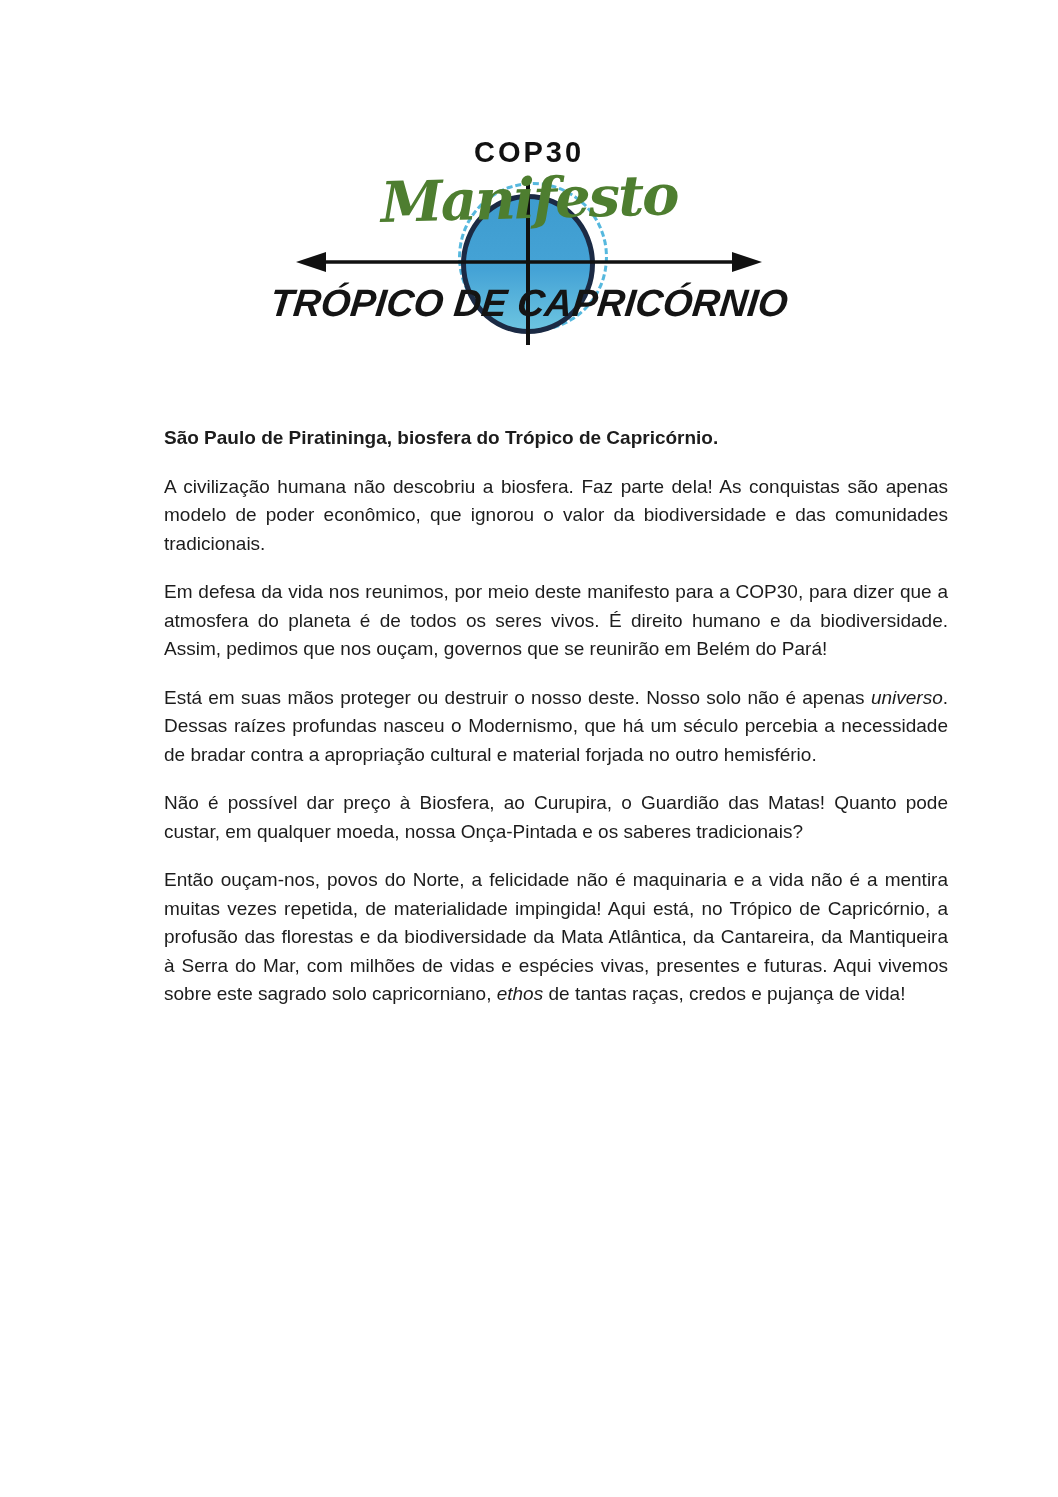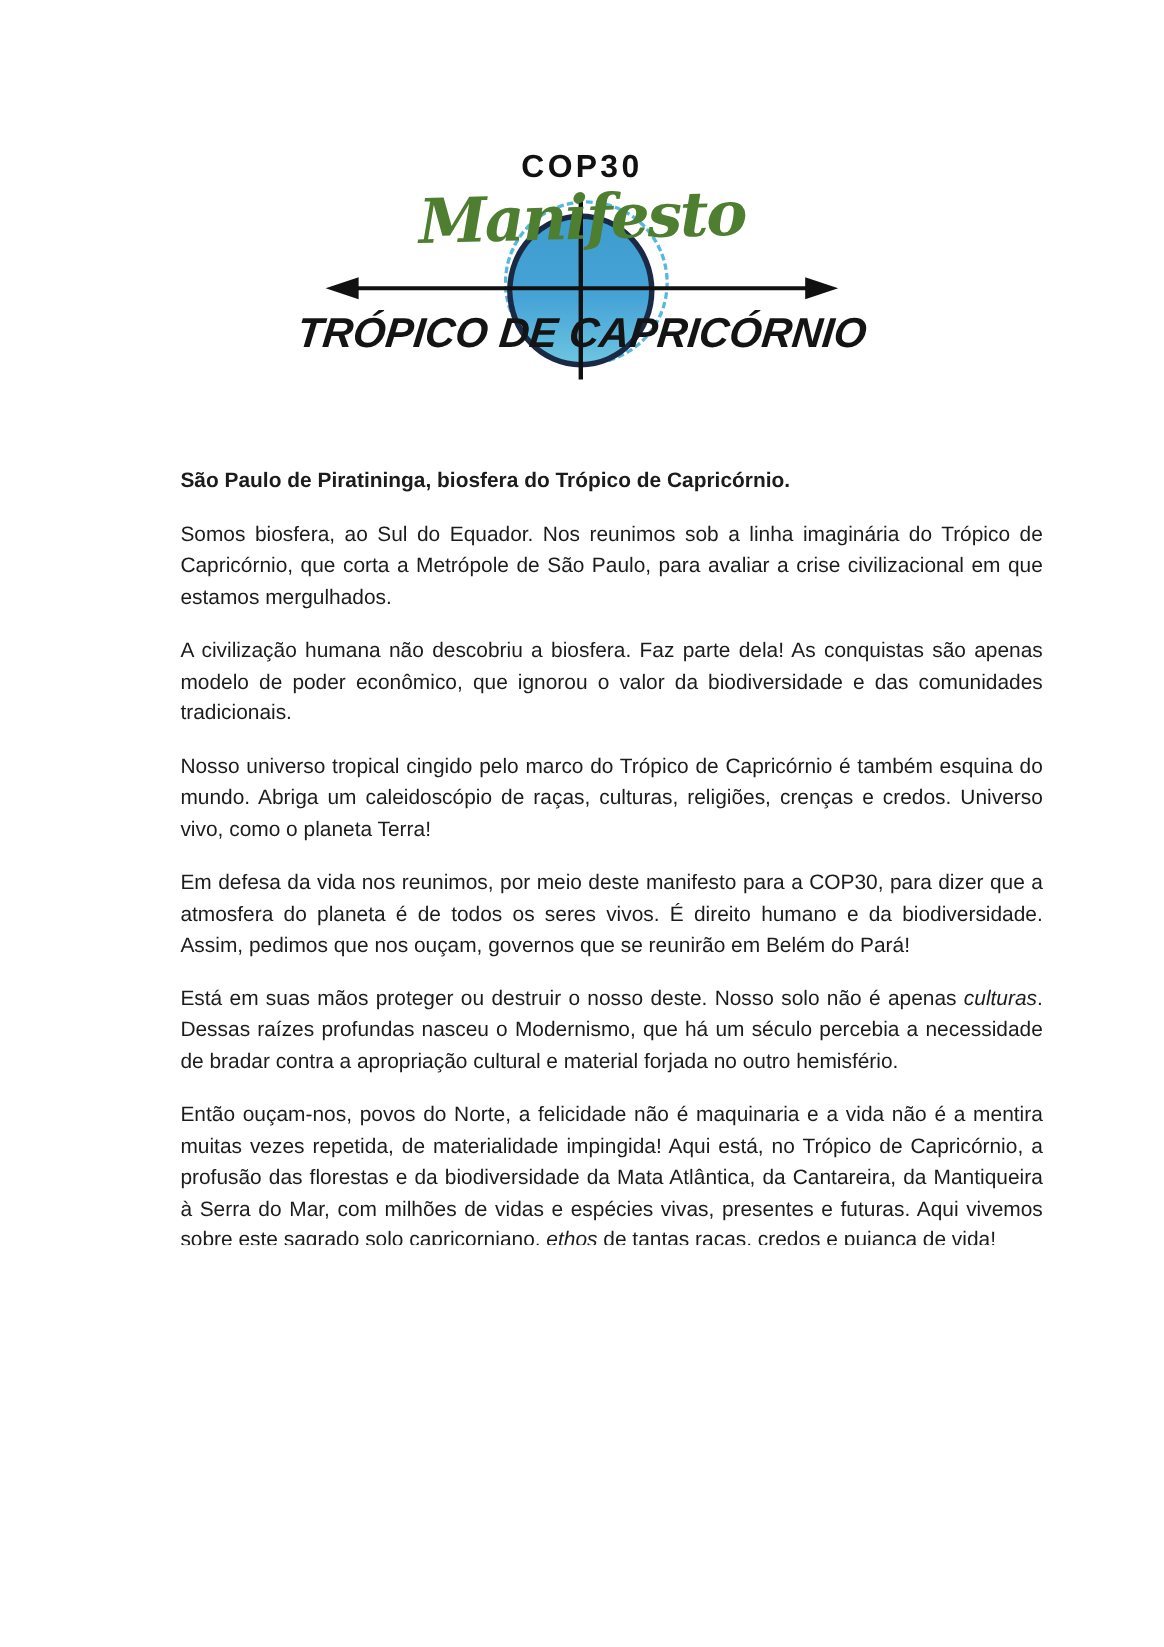--- a/index.html
+++ b/index.html
@@ -148,23 +148,22 @@
       <polygon points="2,14 32,4 32,24" fill="#111111"></polygon>
       <polygon points="468,14 438,4 438,24" fill="#111111"></polygon>
     </svg>
     <div class="manifesto-word">Manifesto</div>
     <div class="tropic-title">TRÓPICO DE CAPRICÓRNIO</div>
   </div>
 
   <div class="content">
     <p class="doc-heading">São Paulo de Piratininga, biosfera do Trópico de Capricórnio.</p>
     <div id="paragraphs">
-        <p class="doc-paragraph"><span>Somos biosfera, ao Sul do Equador. Nos reunimos sob a linha imaginária do Trópico de Capricórnio, que corta a Metrópole de São Paulo, para avaliar a crise civilizacional em que estamos mergulhados.</span></p>
         <p class="doc-paragraph"><span>A civilização humana não descobriu a biosfera. Faz parte dela! As conquistas são apenas modelo de poder econômico, que ignorou o valor da biodiversidade e das comunidades tradicionais.</span></p>
-        <p class="doc-paragraph"><span>Nosso universo tropical cingido pelo marco do Trópico de Capricórnio é também esquina do mundo. Abriga um caleidoscópio de raças, culturas, religiões, crenças e credos. Universo vivo, como o planeta Terra!</span></p>
         <p class="doc-paragraph"><span>Em defesa da vida nos reunimos, por meio deste manifesto para a COP30, para dizer que a atmosfera do planeta é de todos os seres vivos. É direito humano e da biodiversidade. Assim, pedimos que nos ouçam, governos que se reunirão em Belém do Pará!</span></p>
-        <p class="doc-paragraph"><span>Está em suas mãos proteger ou destruir o nosso deste. Nosso solo não é apenas </span><span class="seg-i">culturas</span><span>. Dessas raízes profundas nasceu o Modernismo, que há um século percebia a necessidade de bradar contra a apropriação cultural e material forjada no outro hemisfério.</span></p>
+        <p class="doc-paragraph"><span>Está em suas mãos proteger ou destruir o nosso deste. Nosso solo não é apenas </span><span class="seg-i">universo</span><span>. Dessas raízes profundas nasceu o Modernismo, que há um século percebia a necessidade de bradar contra a apropriação cultural e material forjada no outro hemisfério.</span></p>
+        <p class="doc-paragraph"><span>Não é possível dar preço à Biosfera, ao Curupira, o Guardião das Matas! Quanto pode custar, em qualquer moeda, nossa Onça-Pintada e os saberes tradicionais?</span></p>
         <p class="doc-paragraph"><span>Então </span><span class="seg-b">ouçam-nos</span><span>, povos do Norte, a felicidade não é maquinaria e a vida não é a mentira muitas vezes repetida, de materialidade impingida! Aqui está, no Trópico de Capricórnio, a profusão das florestas e da biodiversidade da Mata Atlântica, da Cantareira, da Mantiqueira à Serra do Mar, com milhões de vidas e espécies vivas, presentes e futuras. Aqui vivemos sobre este sagrado solo capricorniano, </span><span class="seg-i">ethos</span><span> de tantas raças, credos e pujança de vida!</span></p>
       </div>
   </div>
 
   <div class="page-number">1</div>
 </div>
 
 </body></html>

